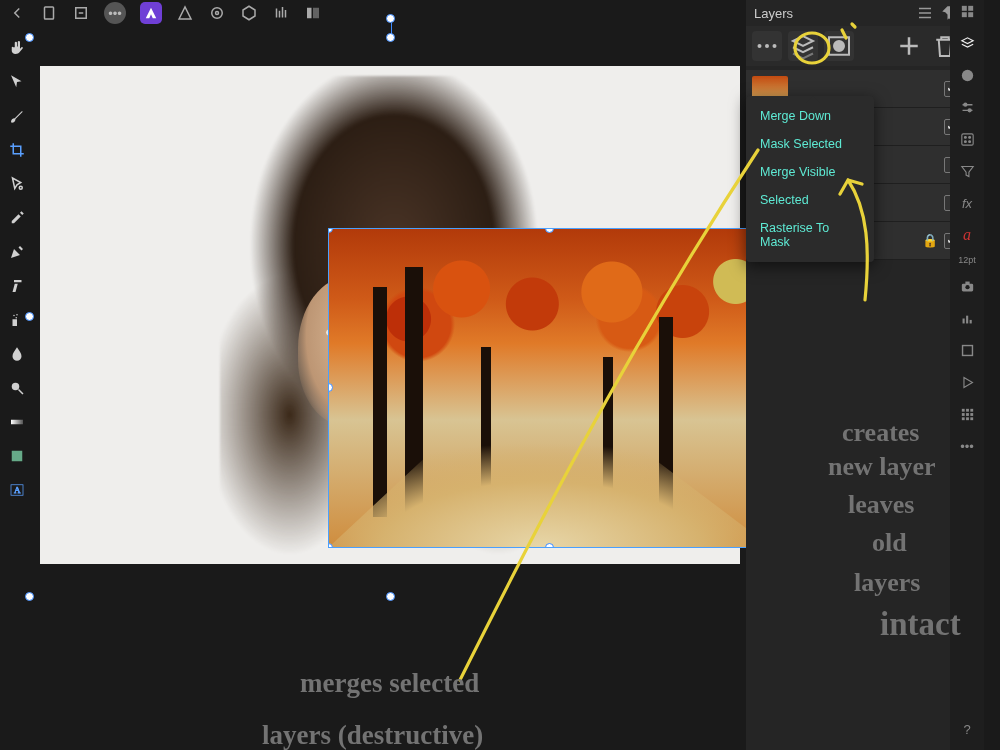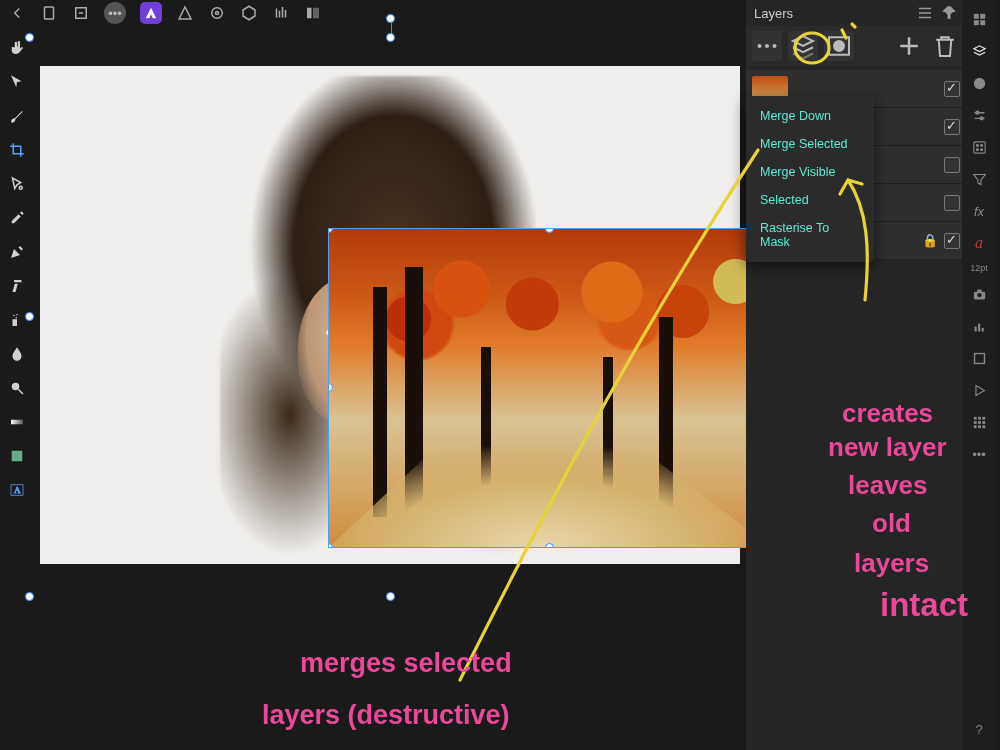--- a/index.html
+++ b/index.html
@@ -123,32 +123,32 @@
   .ctx {
     position:absolute; top:96px; right:126px; width:128px;
     background:#2b2b2b; border-radius:4px; box-shadow:0 4px 16px rgba(0,0,0,.6);
     padding:6px 0; z-index:20;
   }
   .ctx .arrow{position:absolute; top:-7px; left:60px; width:0; height:0; border:7px solid transparent; border-bottom-color:#2b2b2b;}
   .ctx-item{padding:7px 14px; color:#5eead4; font-size:12.5px; cursor:pointer;}
 
   
   .rail-right{
-    position:absolute; top:0; right:4px; width:34px; height:750px; background:#1e1e1e;
-    display:flex; flex-direction:column; align-items:center; gap:10px; padding-top:8px;
+    position:absolute; top:0; right:16px; width:34px; height:750px; background:#1e1e1e;
+    display:flex; flex-direction:column; align-items:center; gap:10px; 
   }
   .ricon{width:22px; height:22px; color:#888; display:flex; align-items:center; justify-content:center; cursor:pointer;}
   .ricon.active{color:#eee;}
   .ricon svg{width:17px;height:17px;}
   .rlabel{font-size:9px; color:#888; text-align:center; line-height:1;}
   .rail-right .bottom{margin-top:auto; margin-bottom:10px;}
 
   
   .anno{position:absolute; z-index:40; pointer-events:none;}
-  .hand{font-family:Liberation Sans, sans-serif; color:#ec4899; font-weight:600;}
+  .hand{font-family:Liberation Serif, serif; color:#737373; font-weight:600;margin-top:20px;}
 </style>
 </head>
 <body>
 
 <div class="topbar">
   <div class="tico">
       <svg viewBox="0 0 24 24" fill="none" stroke="currentColor" stroke-width="2">
         <path d="M15 6l-6 6 6 6"></path>
       </svg>
     </div>
@@ -402,21 +402,21 @@
     <div class="thumb"></div>
     <div class="lname"></div>
     <span class="lock">🔒</span>
     <div class="check on"></div>
   </div>
 </div>
 
 <div class="ctx">
   <div class="arrow"></div>
   <div class="ctx-item">Merge Down</div>
-  <div class="ctx-item">Merge Selected</div>
+  <div class="ctx-item">Mask Selected</div>
   <div class="ctx-item">Merge Visible</div>
   <div class="ctx-item">Selected</div>
   <div class="ctx-item">Rasterise To Mask</div>
 </div>
 
 <div class="rail-right">
   <div class="ricon">
       <svg viewBox="0 0 24 24" fill="currentColor">
         <rect x="4" y="4" width="7" height="7"></rect>
         <rect x="13" y="4" width="7" height="7"></rect>

